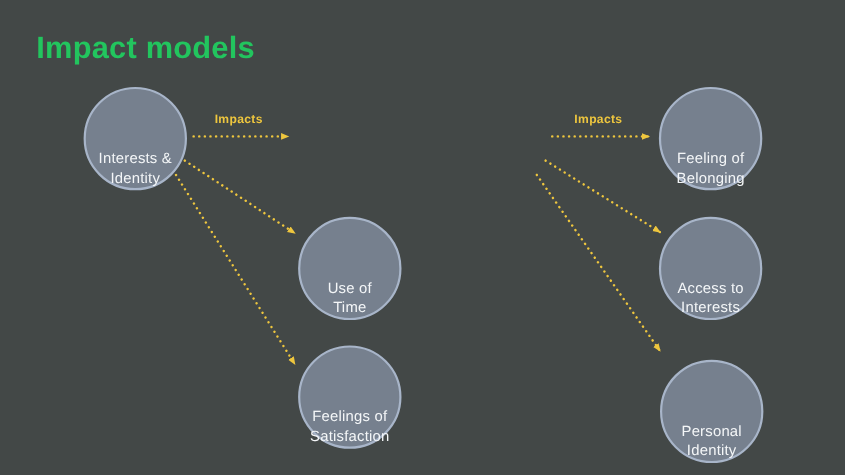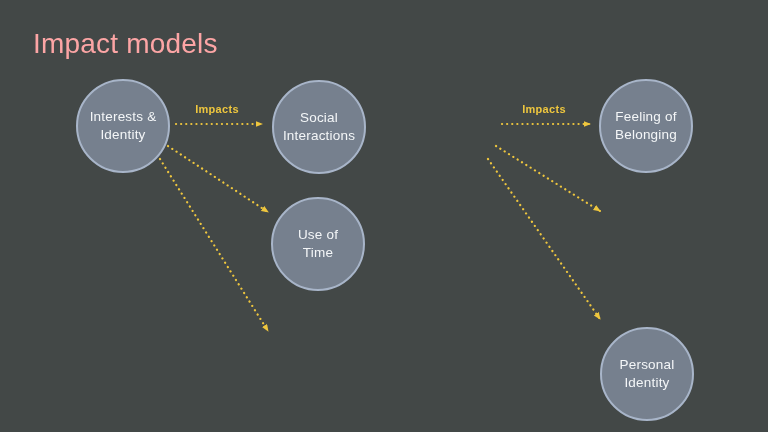--- a/index.html
+++ b/index.html
@@ -12,27 +12,27 @@
   *{margin:0;padding:0;box-sizing:border-box;}
   html,body{width:768px;height:432px;overflow:hidden;}
   body{
     background:var(--background);
     font-family:"Liberation Sans","DejaVu Sans",sans-serif;
     position:relative;
   }
   .slide{position:absolute;inset:0;width:768px;height:432px;}
   .page-title{
     position:absolute;left:33px;top:28px;
-    color:#fca5a5;font-size:28px;font-weight:400;letter-spacing:0.2px;
+    color:#22c55e;font-size:28px;font-weight:700;letter-spacing:0.2px;
   }
   .node{
     position:absolute;width:94px;height:94px;border-radius:50%;
     background:var(--circle-fill);
     border:2px solid var(--circle-border);
-    display:flex;align-items:center;justify-content:center;text-align:center;
+    display:flex;align-items:flex-end;justify-content:center;text-align:center;
   }
   .node .node-label{
     color:var(--text);font-size:13.5px;line-height:1.35;
     white-space:pre-line;letter-spacing:0.2px;
   }
   .impacts-label{
     position:absolute;transform:translate(-50%,-50%);
     color:var(--accent-yellow);font-size:11px;font-weight:800;letter-spacing:0.3px;
   }
   svg.arrows{position:absolute;inset:0;pointer-events:none;}
@@ -76,33 +76,37 @@
     <line class="dotted" x1="496" y1="146" x2="600" y2="211" marker-end="url(#arw)"></line>
     <line class="dotted" x1="488" y1="159" x2="600" y2="319" marker-end="url(#arw)"></line>
   </svg>
 
   <div class="impacts-label l-impacts">Impacts</div>
 
   <div class="node l-source">
     <span class="node-label">Interests &amp;
 Identity</span>
   </div>
-  <div class="node l-t1">
-    <span class="node-label">Social
-Interactions</span>
-  </div>
   <div class="node l-t2">
     <span class="node-label">Use of
 Time</span>
+  </div>
+  <div class="node l-t3">
+    <span class="node-label">Feelings of
+Satisfaction</span>
   </div>
 
   <div class="impacts-label r-impacts">Impacts</div>
 
   <div class="node r-t1">
     <span class="node-label">Feeling of
 Belonging</span>
+  </div>
+  <div class="node r-t2">
+    <span class="node-label">Access to
+Interests</span>
   </div>
   <div class="node r-t3">
     <span class="node-label">Personal
 Identity</span>
   </div>
 
 </div>
 
 </body></html>

